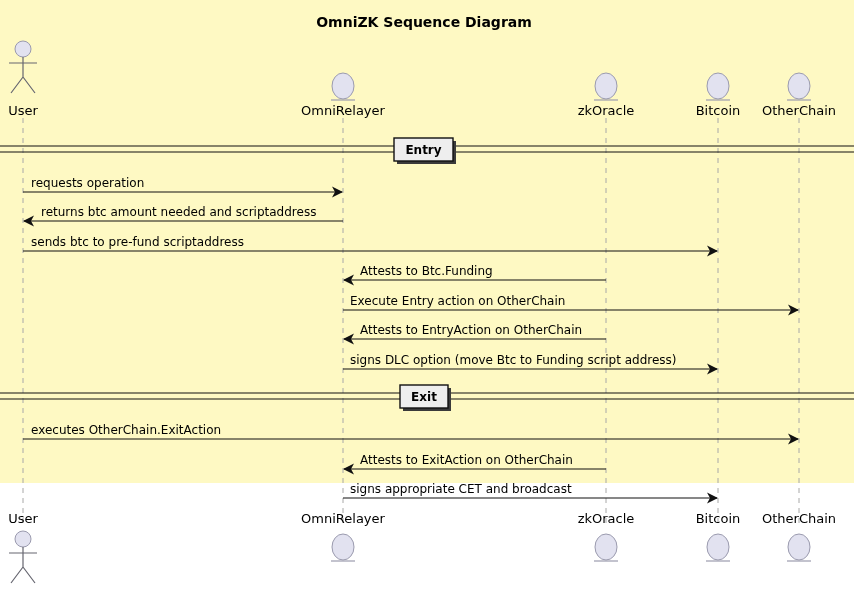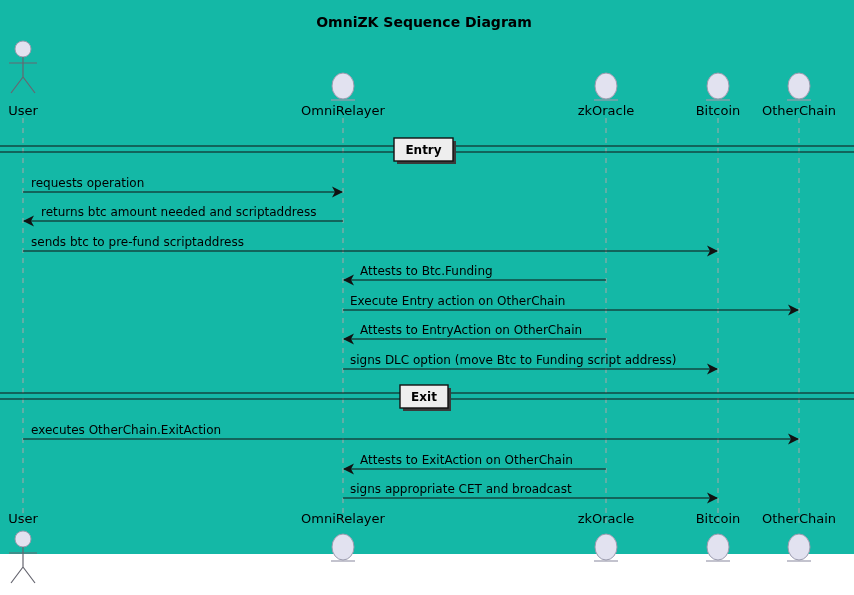--- a/index.html
+++ b/index.html
@@ -10,22 +10,22 @@
   }
   body {
     font-family: "DejaVu Sans", sans-serif;
     width: 854px;
     height: 595px;
     overflow: hidden;
   }
   #diagram-root {
     position: relative;
     width: 854px;
-    height: 554px;
-    background: #14b8a6;
+    height: 483px;
+    background: #fef9c3;
   }
   svg#seq-svg {
     position: absolute;
     left: 0;
     top: 0;
     width: 854px;
     height: 595px;
     display: block;
   }
   .title-text {

